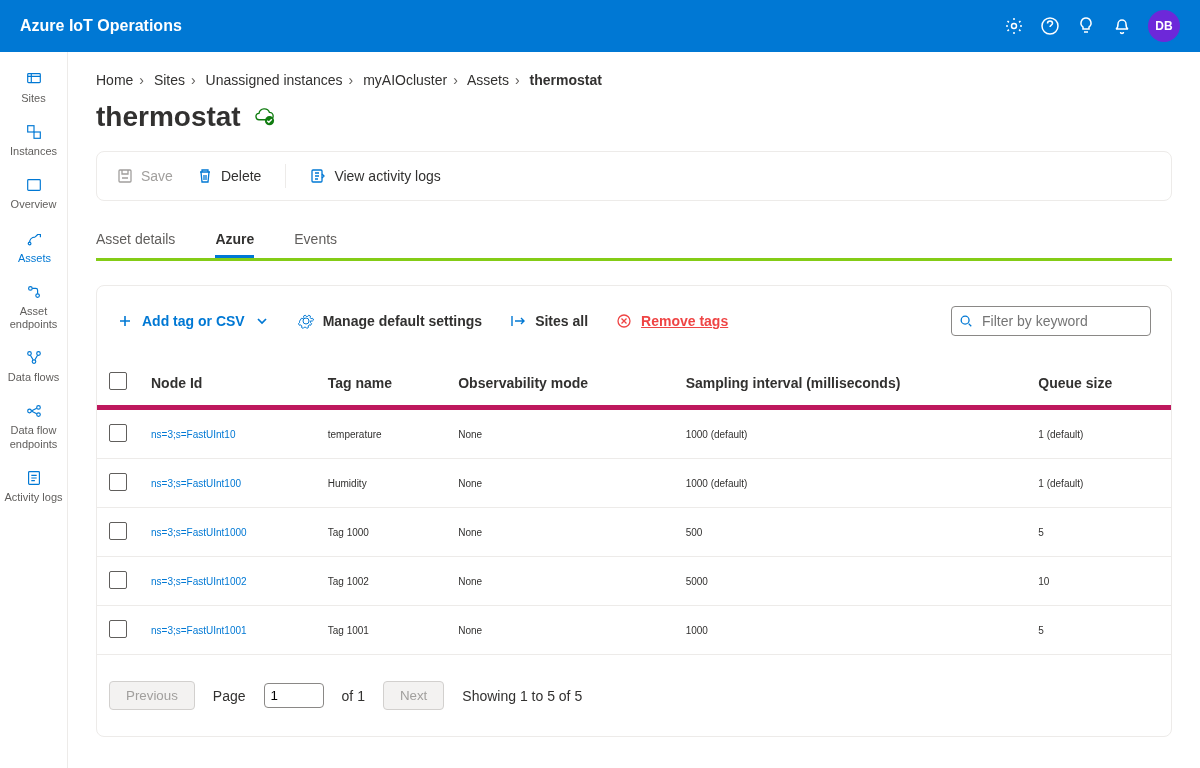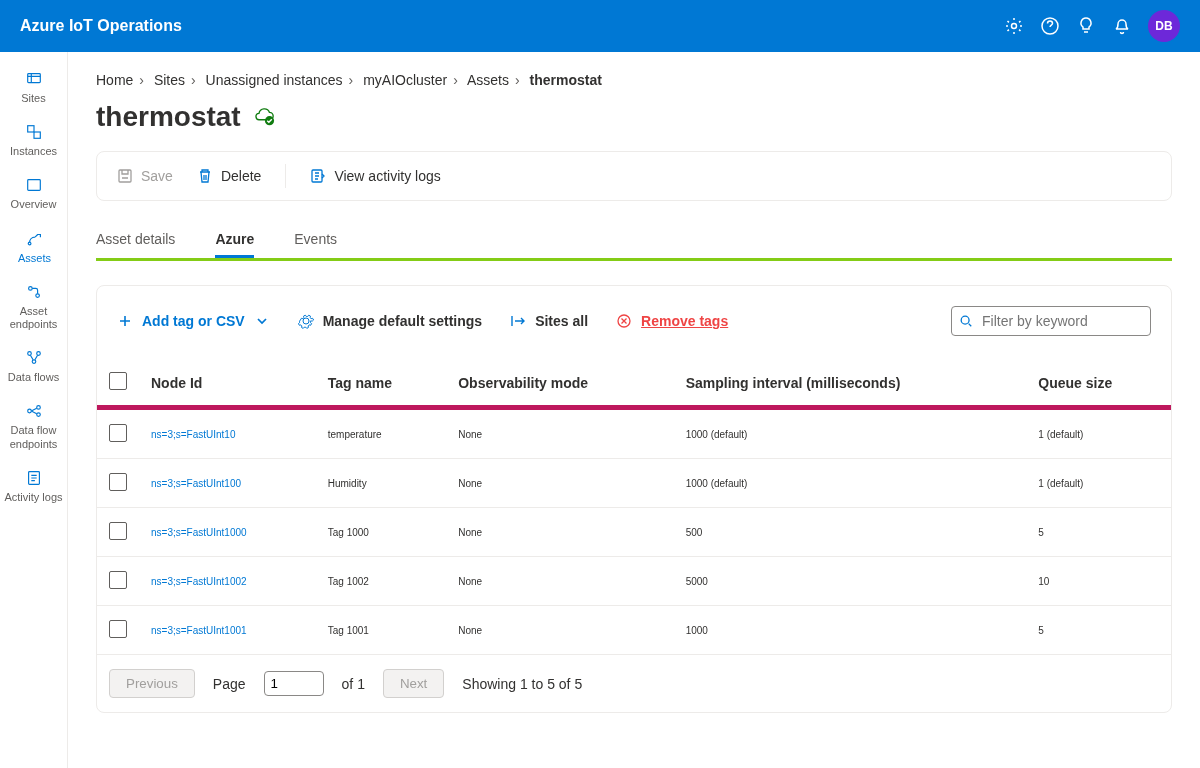--- a/index.html
+++ b/index.html
@@ -39,21 +39,21 @@
   .filter-box { position: relative; }
   .filter-box input { padding: 6px 10px 6px 30px; border: 1px solid #8a8886; border-radius: 4px; font-size: 14px; width: 200px; }
   .filter-box svg { position: absolute; left: 8px; top: 50%; transform: translateY(-50%); width: 14px; height: 14px; color:#0078d4; }
   table { width: 100%; border-collapse: collapse; }
   th { text-align: left; font-weight: 600; padding: 12px 12px; border-bottom: 5px solid #be185d; font-size:14px;}
   td { padding: 14px 12px; border-bottom: 1px solid #edebe9; font-size:10px; }
   tr:last-child td { border-bottom: none; }
   .checkbox-cell { width: 40px; text-align:center;}
   .chk { width: 18px; height: 18px; border: 1px solid #605e5c; border-radius: 2px; display:inline-block; cursor:pointer; }
   .node-link { color: #0078d4; cursor: pointer; }
-  .pager { display: flex; align-items: center; gap: 18px; padding: 14px 12px; border-top:1px solid #edebe9; }
+  .pager { display: flex; align-items: center; gap: 18px; padding: 26px 12px; border-top:1px solid #edebe9; }
   .pager-btn { padding: 6px 16px; border: 1px solid #d2d0ce; background:#f3f2f1; color:#a19f9d; border-radius: 4px; cursor:default; }
   .page-input { width: 60px; padding: 4px 6px; border: 1px solid #8a8886; border-radius: 4px; }
 </style>
 </head>
 <body>
 
 <div class="header">
   <div class="header-title">Azure IoT Operations</div>
   <div class="header-icons">
     <div class="header-icon">

